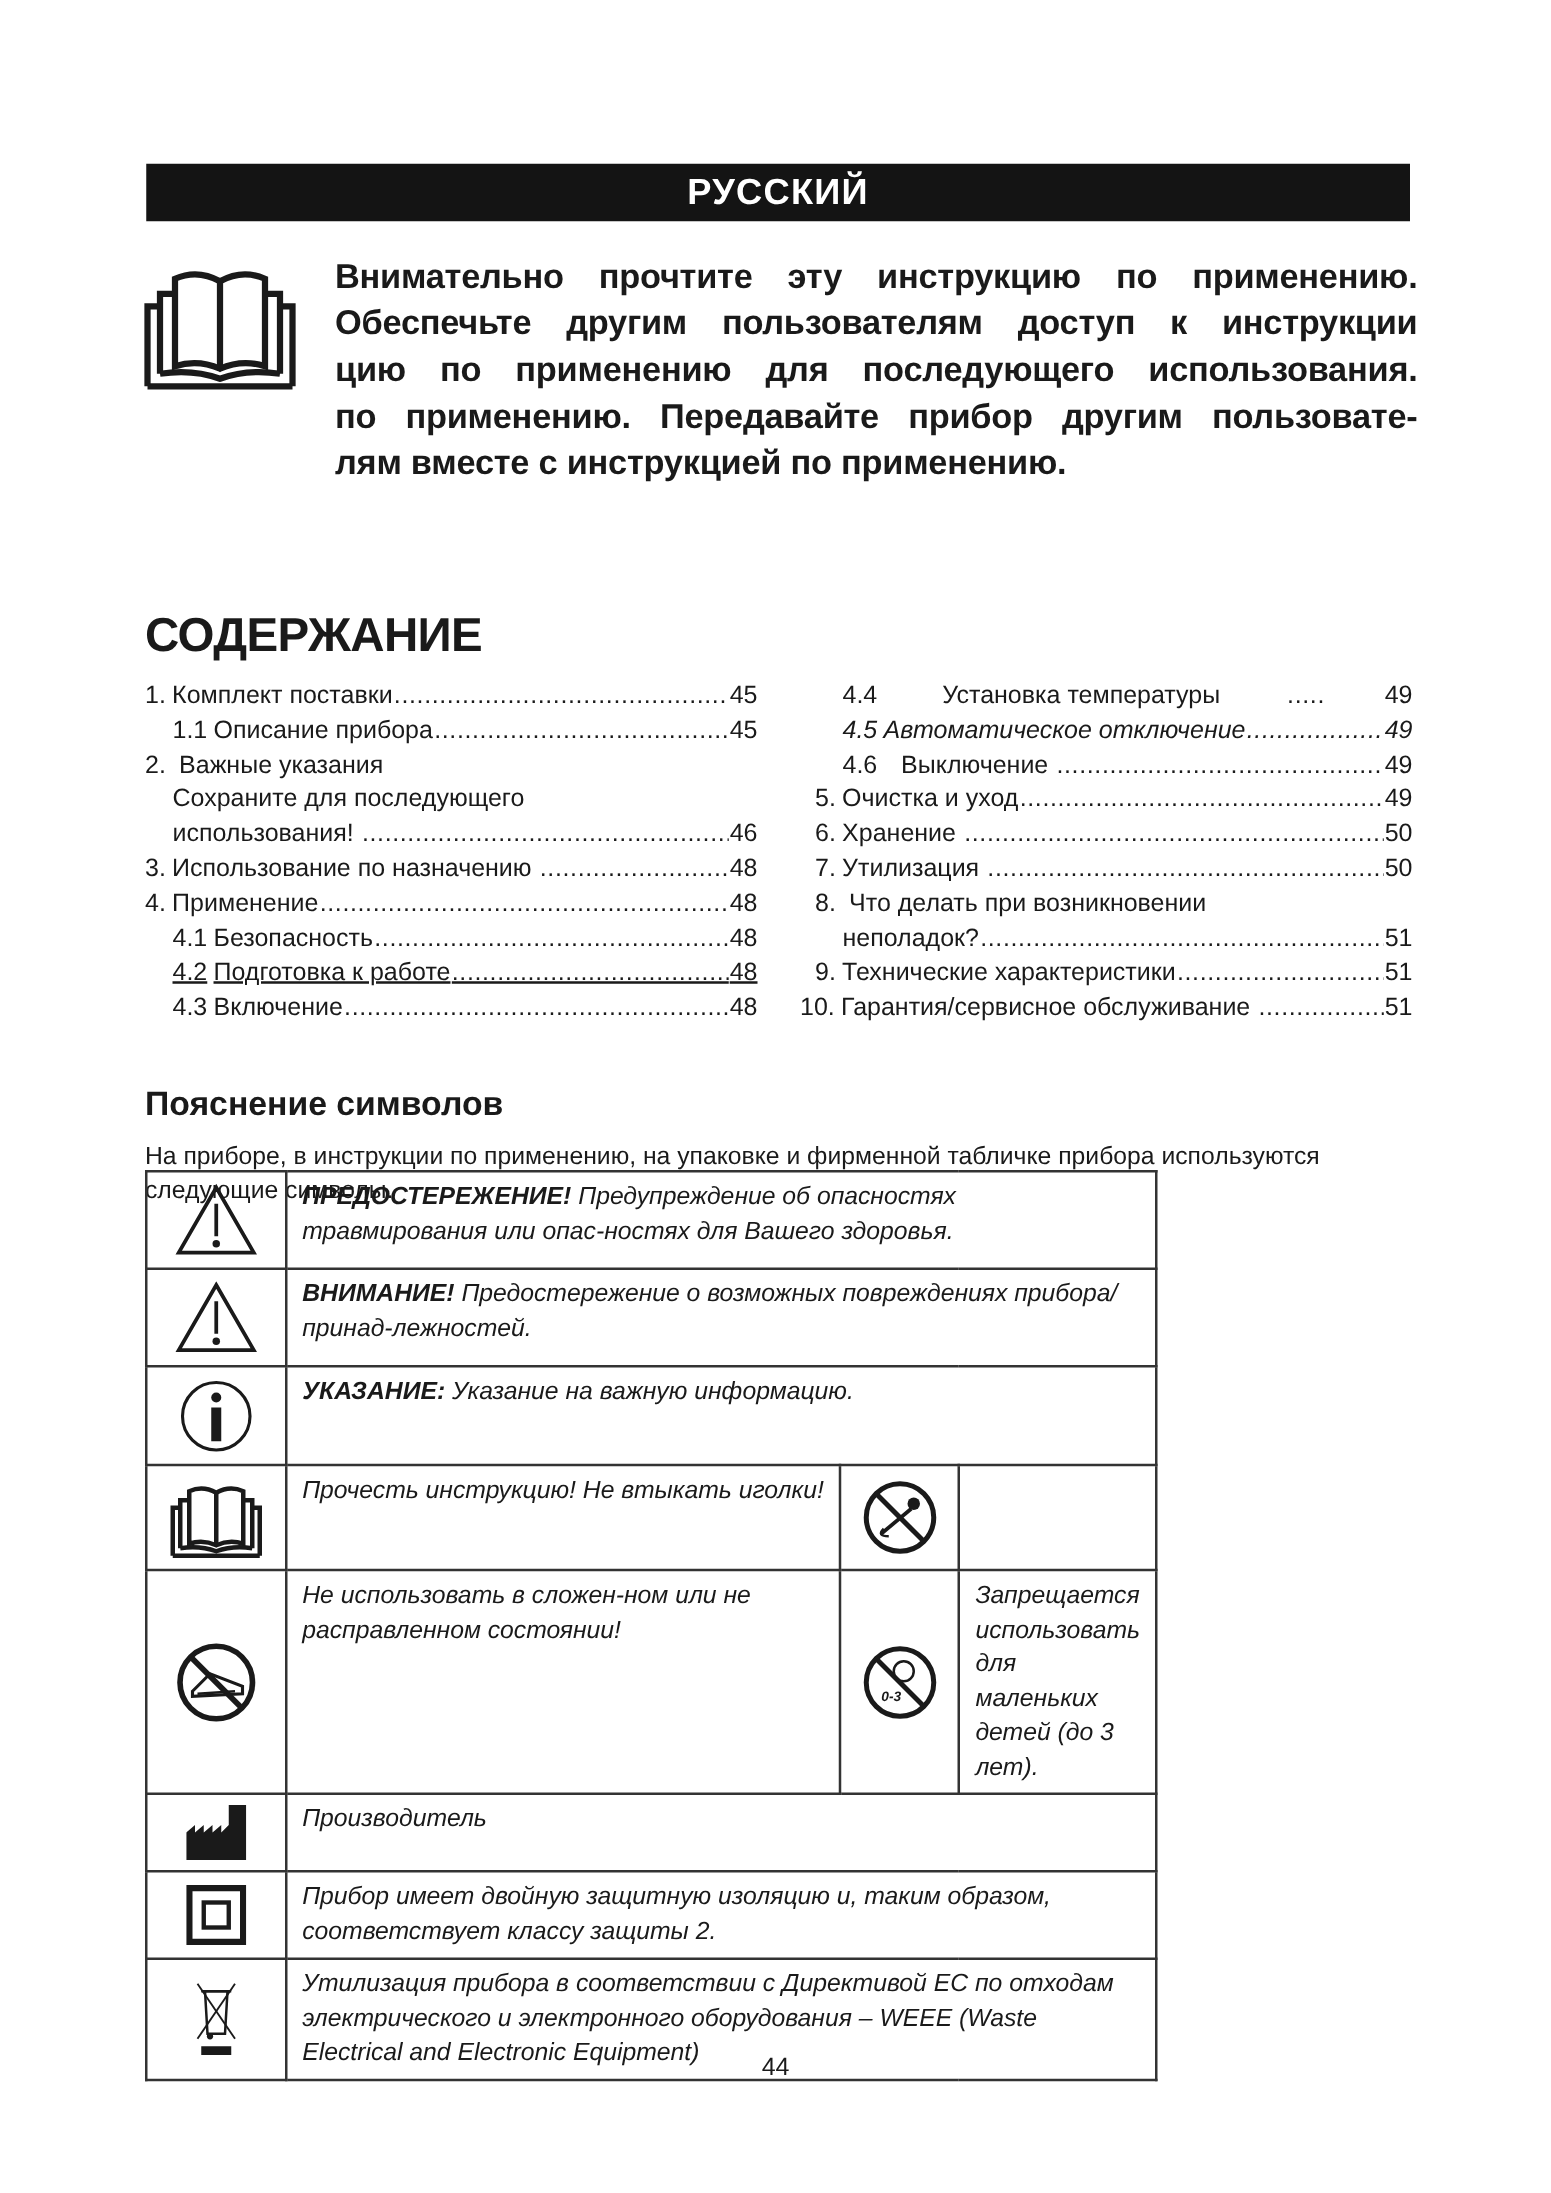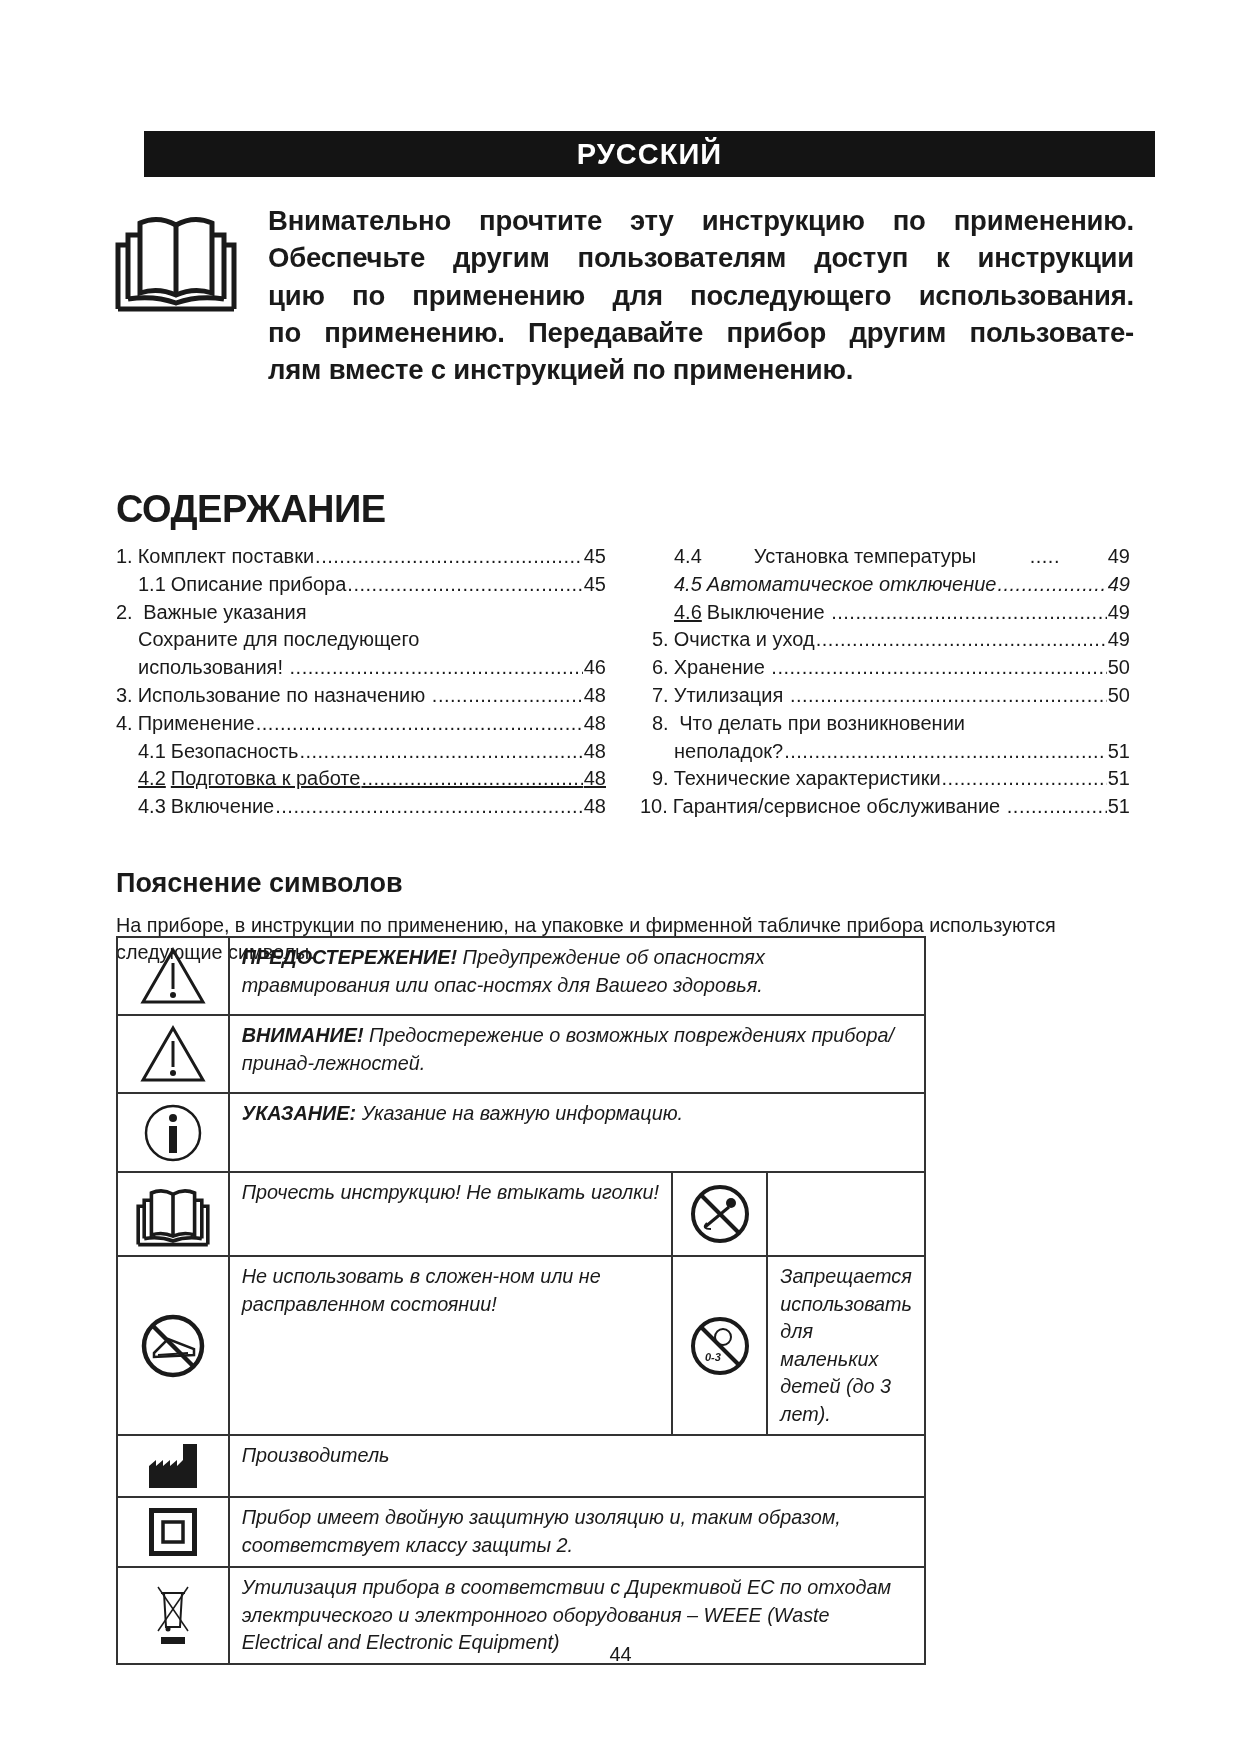--- a/index.html
+++ b/index.html
@@ -3,21 +3,21 @@
 <meta charset="utf-8">
 <style>
   html, body { margin: 0; padding: 0; background: #ffffff; }
   body {
     width: 1241px; height: 1754px; position: relative; overflow: hidden;
     font-family: "Liberation Sans", sans-serif; color: #1a1a1a;
   }
   .lang-bar {
     position: absolute; left: 117px; top: 131px; width: 1011px; height: 46px;
     background: #141414; color: #fff; text-align: center;
-    font-size: 29px; font-weight: bold; line-height: 46px; letter-spacing: 1px; margin-left: 27px;
+    font-size: 29px; font-weight: bold; line-height: 46px; letter-spacing: 1px;
   }
   .intro-icon { position: absolute; left: 114px; top: 203px; width: 124px; height: 110px; }
   .intro-text {
     position: absolute; left: 268px; top: 202px; width: 866px;
     font-size: 27.5px; font-weight: bold; line-height: 37.3px;
     text-align: justify; letter-spacing: -0.2px;
   }
   .intro-text span { display: block; text-align: justify; text-align-last: justify; white-space: nowrap; }
   .intro-text span.last { text-align-last: left; }
   .toc-title {
@@ -145,21 +145,21 @@
       <span class="toc-dots"></span>
       <span class="toc-page">49</span>
     </div>
     <div class="toc-row" style="padding-left: 34px; font-style: italic;">
       <span class="toc-num" style="margin-right: 5px;">4.5</span>
       <span class="toc-label" style="white-space: pre;">Автоматическое отключение</span>
       <span class="toc-dots"></span>
       <span class="toc-page">49</span>
     </div>
     <div class="toc-row" style="padding-left: 34px;">
-      <span class="toc-num" style="margin-right: 5px; text-decoration: underline;">4.6</span>
+      <span class="toc-num" style="margin-right: 19px;">4.6</span>
       <span class="toc-label" style="white-space: pre;">Выключение </span>
       <span class="toc-dots"></span>
       <span class="toc-page">49</span>
     </div>
     <div class="toc-row" style="padding-left: 12px;">
       <span class="toc-num" style="margin-right: 5px;">5.</span>
       <span class="toc-label" style="white-space: pre;">Очистка и уход</span>
       <span class="toc-dots"></span>
       <span class="toc-page">49</span>
     </div>

